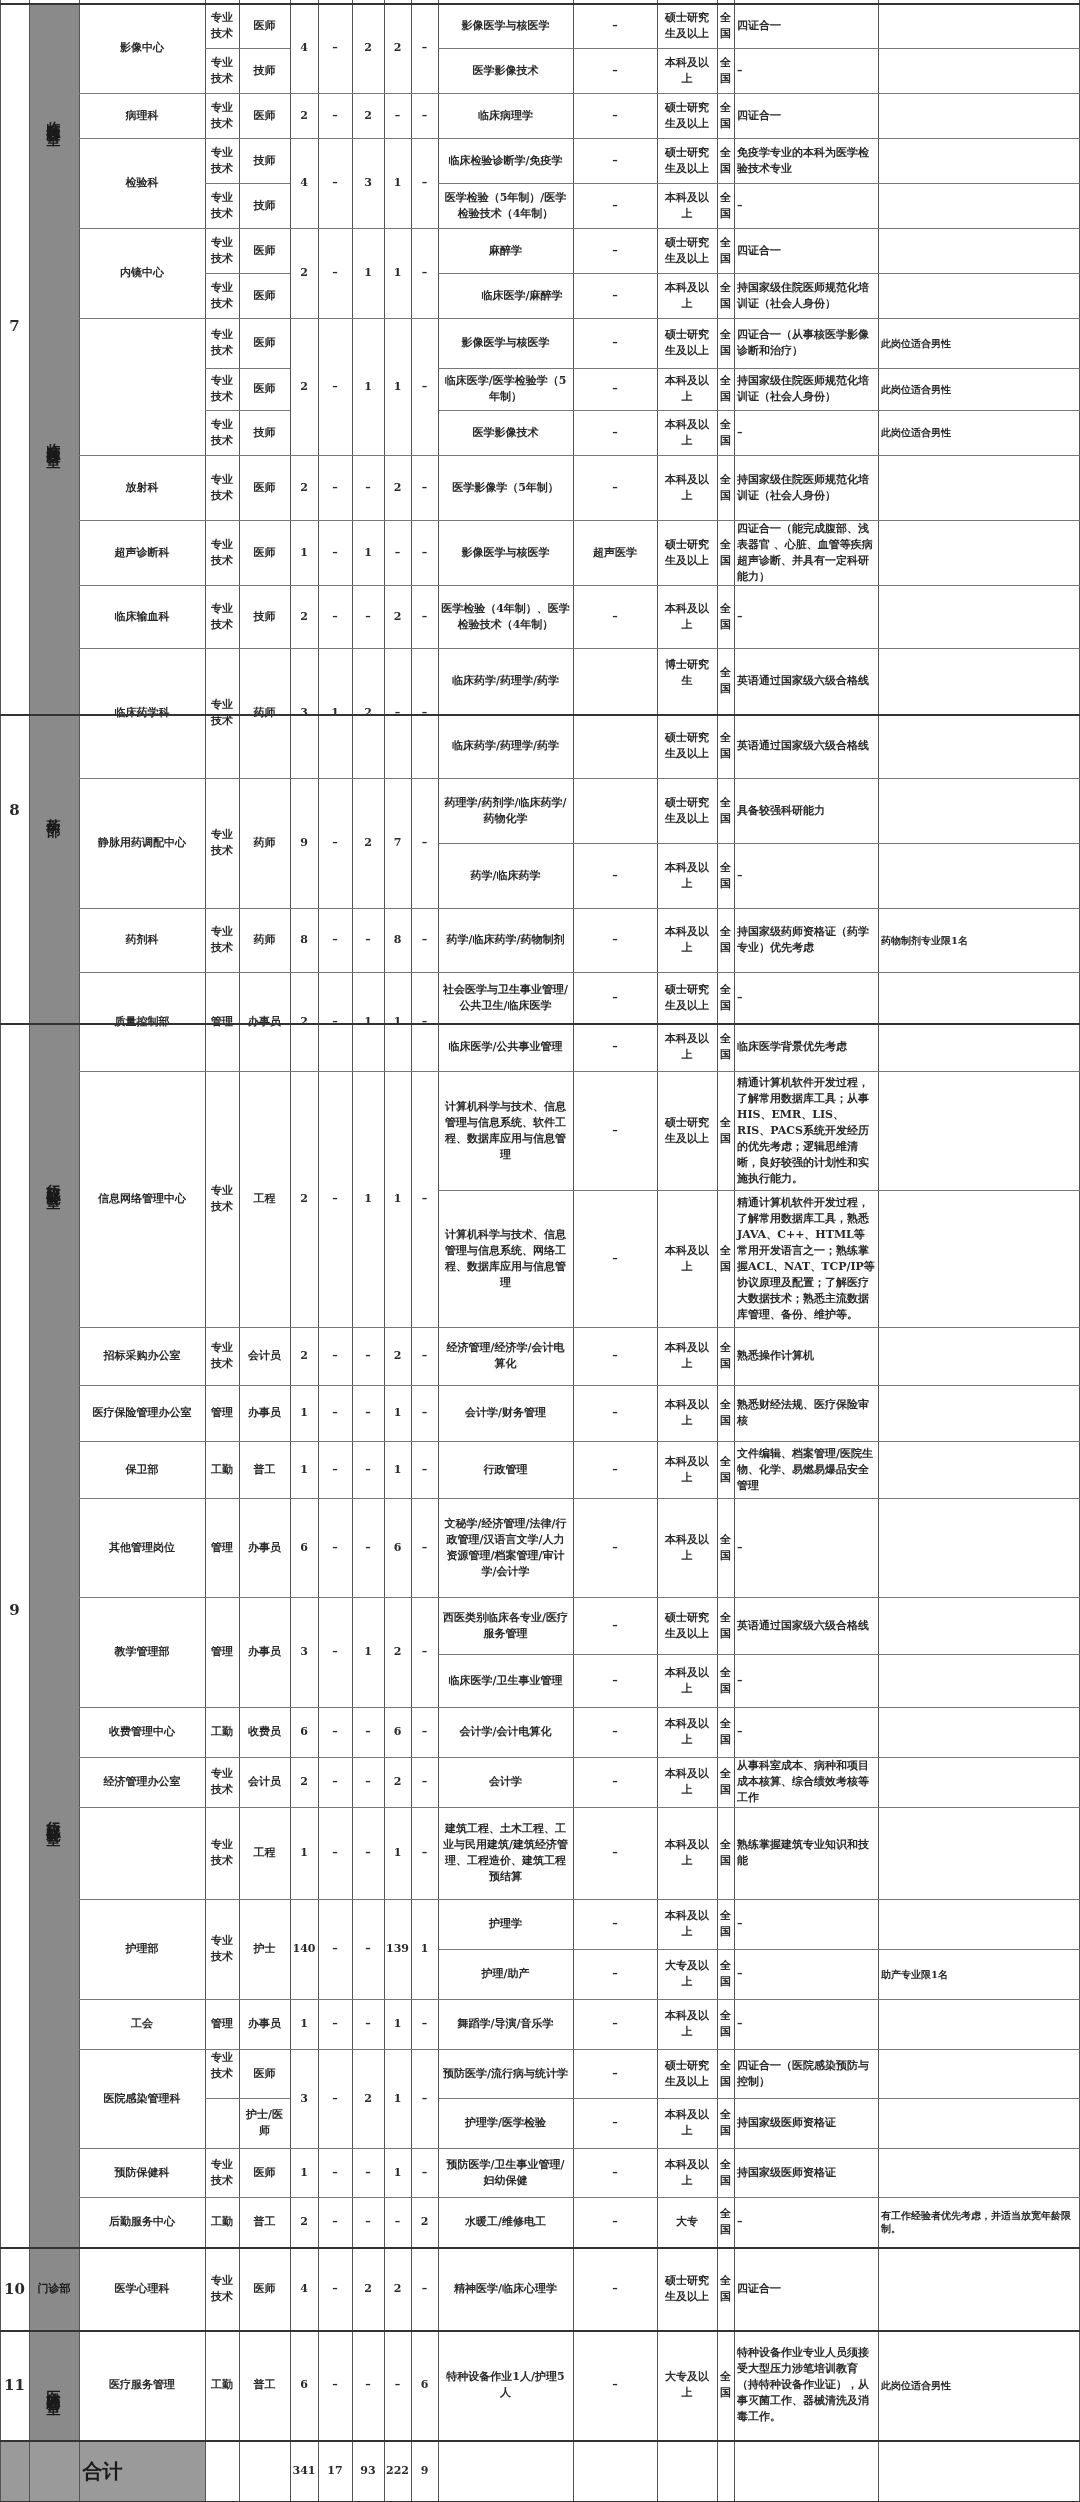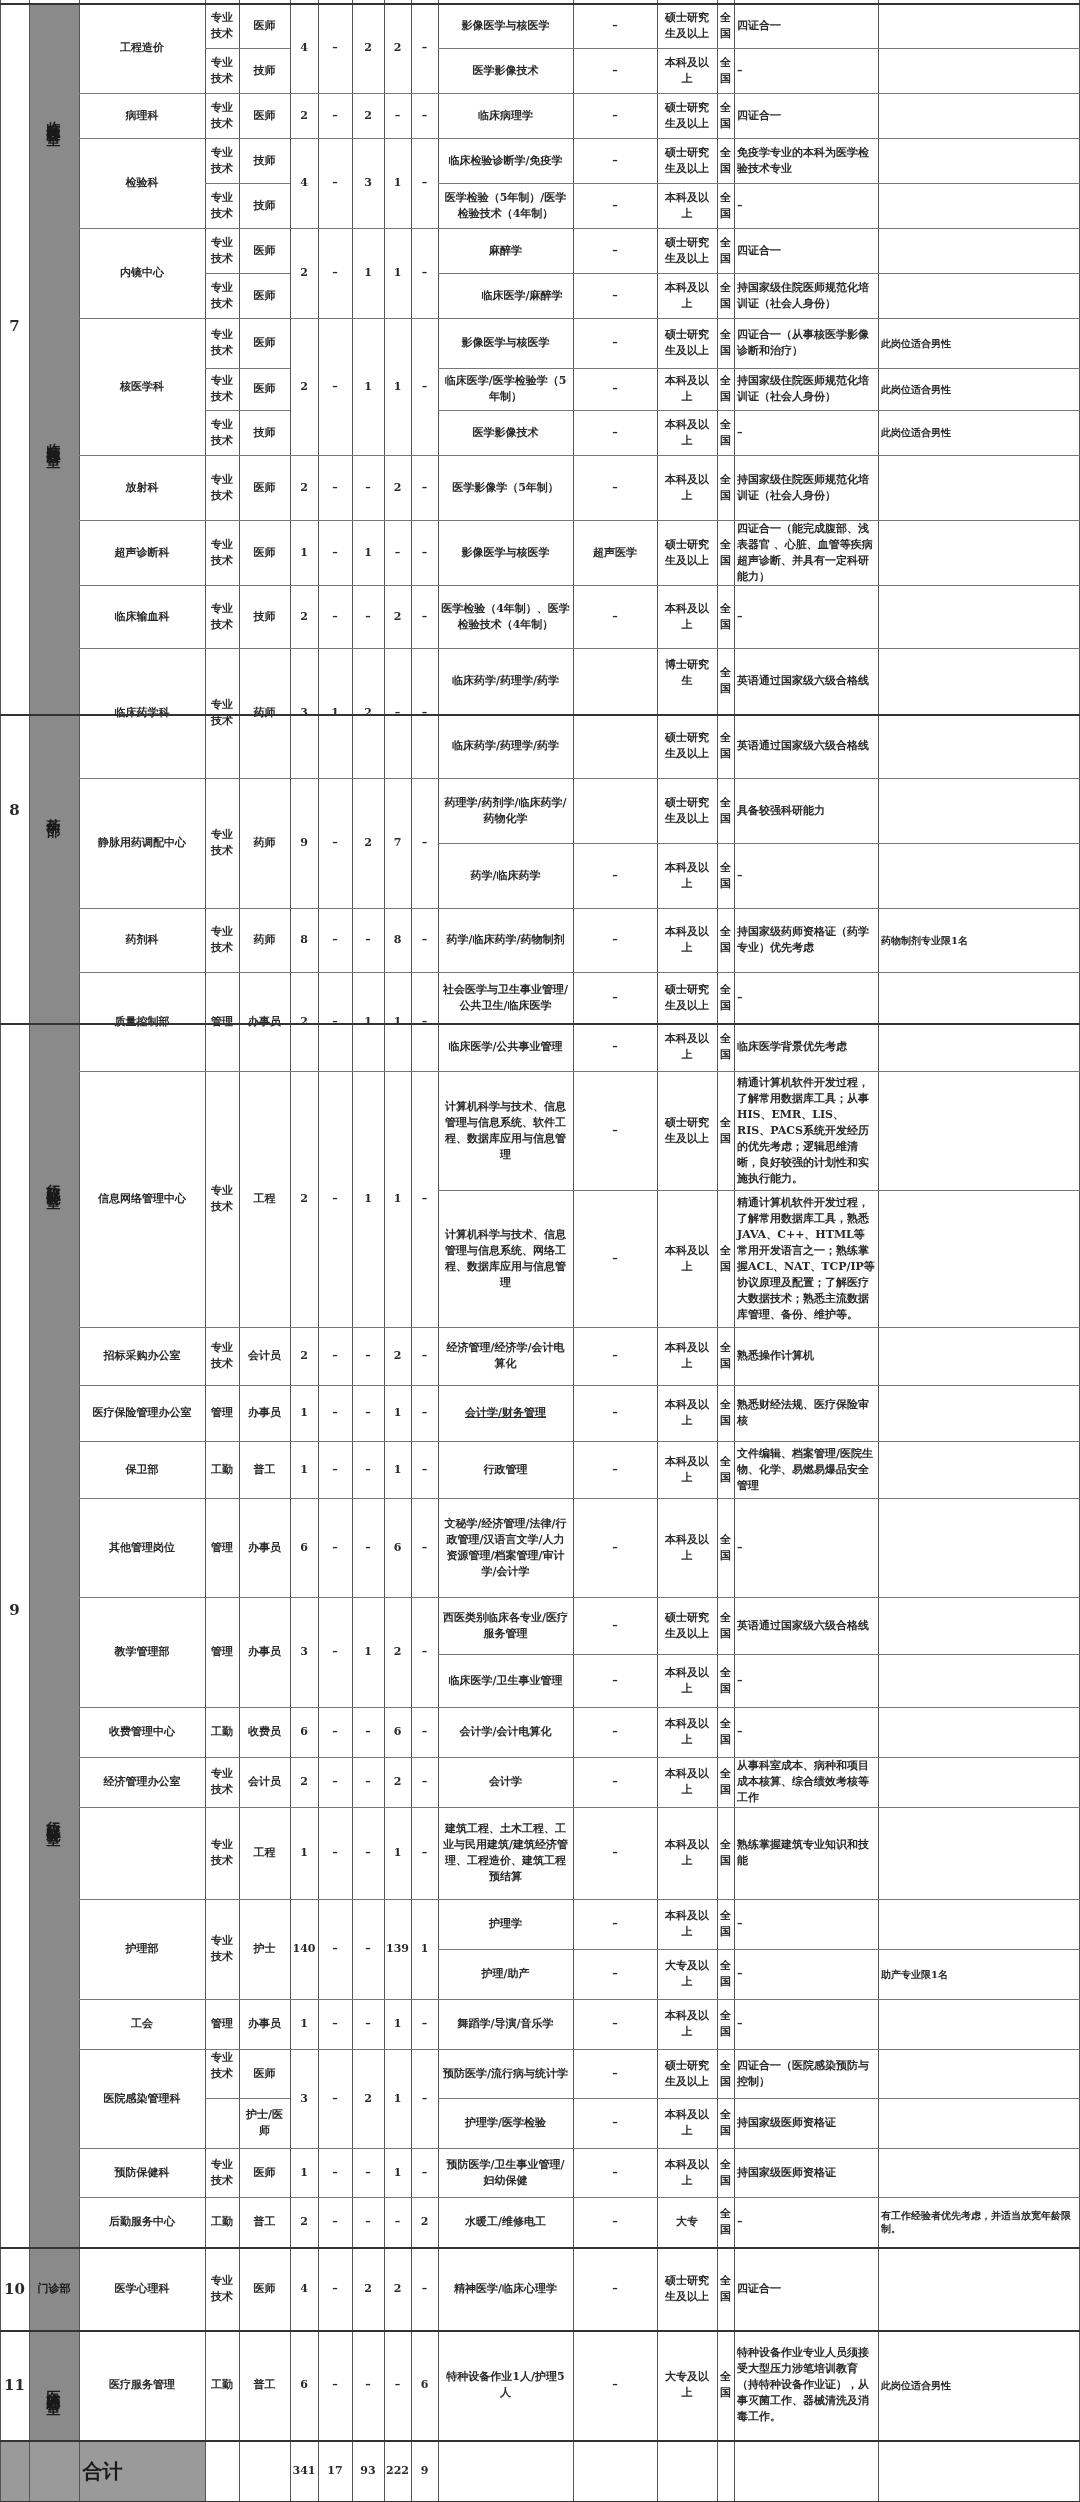--- a/index.html
+++ b/index.html
@@ -54,21 +54,21 @@
     <div class="cell gray" style="left: 29px; top: 1385px; width: 50px; height: 862px;">
       <span class="vert">行政职能科室</span>
     </div>
     <div class="cell gray" style="left: 29px; top: 2247px; width: 50px; height: 83px;">
       <span>门诊部</span>
     </div>
     <div class="cell gray" style="left: 29px; top: 2330px; width: 50px; height: 110px;">
       <span class="vert">医疗辅助科室</span>
     </div>
     <div class="cell " style="left: 79px; top: 3px; width: 126px; height: 90px;">
-      <span>工程造价</span>
+      <span>影像中心</span>
     </div>
     <div class="cell " style="left: 290px; top: 3px; width: 28px; height: 90px;">
       <span>4</span>
     </div>
     <div class="cell " style="left: 318px; top: 3px; width: 34px; height: 90px;">
       <span>–</span>
     </div>
     <div class="cell " style="left: 352px; top: 3px; width: 32px; height: 90px;">
       <span>2</span>
     </div>
@@ -125,23 +125,20 @@
     </div>
     <div class="cell " style="left: 352px; top: 228px; width: 32px; height: 90px;">
       <span>1</span>
     </div>
     <div class="cell " style="left: 384px; top: 228px; width: 27px; height: 90px;">
       <span>1</span>
     </div>
     <div class="cell " style="left: 411px; top: 228px; width: 27px; height: 90px;">
       <span>–</span>
     </div>
-    <div class="cell " style="left: 79px; top: 318px; width: 126px; height: 137px;">
-      <span>核医学科</span>
-    </div>
     <div class="cell " style="left: 290px; top: 318px; width: 28px; height: 137px;">
       <span>2</span>
     </div>
     <div class="cell " style="left: 318px; top: 318px; width: 34px; height: 137px;">
       <span>–</span>
     </div>
     <div class="cell " style="left: 352px; top: 318px; width: 32px; height: 137px;">
       <span>1</span>
     </div>
     <div class="cell " style="left: 384px; top: 318px; width: 27px; height: 137px;">
@@ -1169,21 +1166,21 @@
     </div>
     <div class="cell " style="left: 717px; top: 1327px; width: 17px; height: 58px; padding: 0px;">
       <span>全国</span>
     </div>
     <div class="cell left" style="left: 734px; top: 1327px; width: 144px; height: 58px;">
       <span>熟悉操作计算机</span>
     </div>
     <div class="cell left small" style="left: 878px; top: 1327px; width: 202px; height: 58px;">
       <span></span>
     </div>
-    <div class="cell " style="left: 438px; top: 1385px; width: 135px; height: 56px; text-decoration: underline;">
+    <div class="cell " style="left: 438px; top: 1385px; width: 135px; height: 56px;">
       <span>会计学/财务管理</span>
     </div>
     <div class="cell " style="left: 573px; top: 1385px; width: 84px; height: 56px;">
       <span>–</span>
     </div>
     <div class="cell " style="left: 657px; top: 1385px; width: 60px; height: 56px;">
       <span>本科及以上</span>
     </div>
     <div class="cell " style="left: 717px; top: 1385px; width: 17px; height: 56px; padding: 0px;">
       <span>全国</span>

